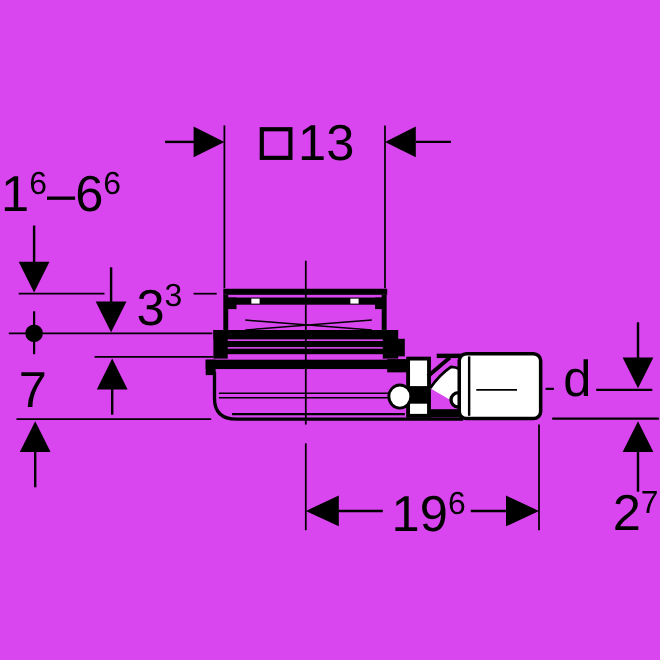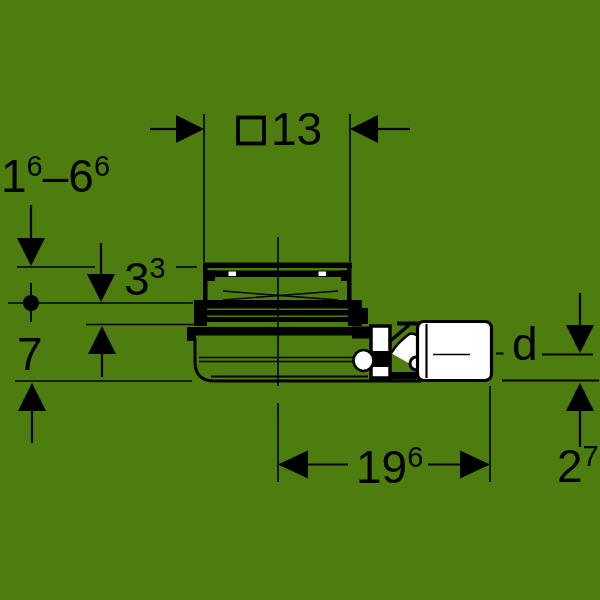--- a/index.html
+++ b/index.html
@@ -1,16 +1,16 @@
 <!DOCTYPE html>
 <html><head>
 <meta charset="utf-8">
 <style>
   html,body{margin:0;padding:0;background:#fff;}
-  .stage{position:relative;width:600px;height:600px;background:#4d7c0f;overflow:hidden;}
+  .stage{position:relative;width:600px;height:600px;background:#d946ef;overflow:hidden;}
   svg{display:block;}
   text{font-family:"Liberation Sans", sans-serif;fill:#000;}
   .dim-main{font-size:46px;}
   .dim-sup{font-size:29px;}
   .ink-line{stroke:#000;fill:none;}
   .ink-fill{fill:#000;stroke:none;}
   .white-fill{fill:#fff;stroke:none;}
 </style>
 </head>
 <body>

